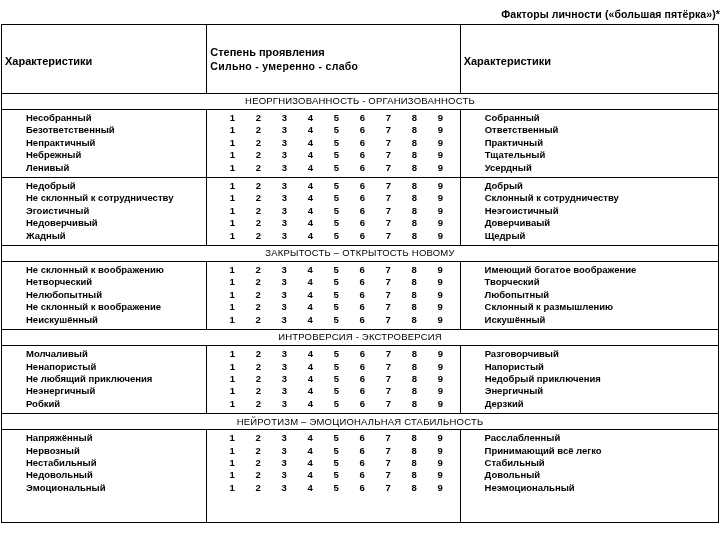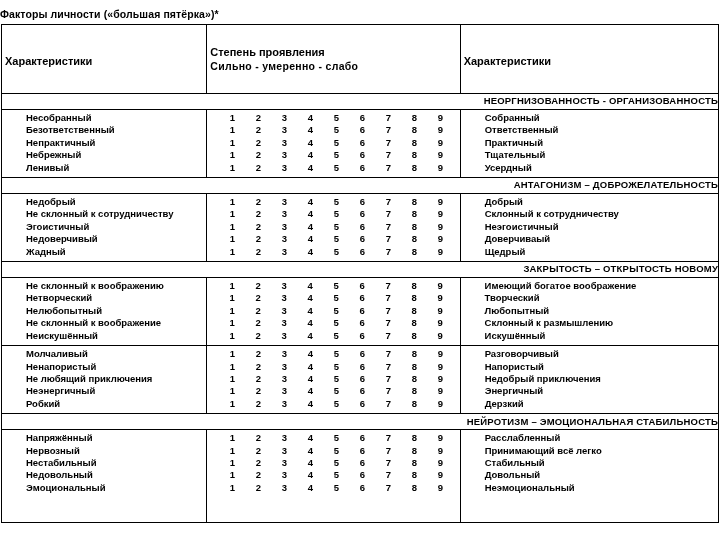--- a/index.html
+++ b/index.html
@@ -14,21 +14,21 @@
     color: #000000;
     overflow: hidden;
   }
   .page {
     width: 720px;
     height: 540px;
     position: relative;
     box-sizing: border-box;
   }
   .doc-title {
-    text-align: left;
+    text-align: right;
     font-size: 10.5px;
     font-weight: bold;
     line-height: 12px;
     padding: 8px 0 4px 0;
     letter-spacing: 0.1px;
   }
   table.big5 {
     border-collapse: collapse;
     width: 718px;
     margin: 0 1px;
@@ -70,22 +70,22 @@
   .hdr-char {
     display: block;
     font-weight: bold;
     font-size: 11px;
     line-height: 14px;
     margin-top: 4px;
   }
 
   
   .section-banner {
-    text-align: right;
-    font-weight: bold;
+    text-align: center;
+    font-weight: normal;
     font-size: 9.8px;
     letter-spacing: 0.2px;
     height: 15px;
     line-height: 15px;
     padding: 0 !important;
     vertical-align: middle !important;
   }
 
   
   .traits {
@@ -232,23 +232,20 @@
         </tbody>
       </table>
       <table class="big5" style="margin-top: -1px;">
         <colgroup>
           <col class="col-left">
           <col class="col-scale">
           <col class="col-right">
         </colgroup>
         <tbody>
           <tr>
-            <td class="section-banner" colspan="3">АНТАГОНИЗМ – ДОБРОЖЕЛАТЕЛЬНОСТЬ</td>
-          </tr>
-          <tr>
             <td class="traits">
               <div class="trait">Недобрый</div>
               <div class="trait">Не склонный к сотрудничеству</div>
               <div class="trait">Эгоистичный</div>
               <div class="trait">Недоверчивый</div>
               <div class="trait">Жадный</div>
             </td>
             <td class="scalecell">
               <div class="scale-row">
                 <span class="num">1</span>
@@ -402,20 +399,23 @@
         </tbody>
       </table>
       <table class="big5" style="margin-top: -1px;">
         <colgroup>
           <col class="col-left">
           <col class="col-scale">
           <col class="col-right">
         </colgroup>
         <tbody>
           <tr>
+            <td class="section-banner" colspan="3">ИНТРОВЕРСИЯ - ЭКСТРОВЕРСИЯ</td>
+          </tr>
+          <tr>
             <td class="traits">
               <div class="trait">Молчаливый</div>
               <div class="trait">Ненапористый</div>
               <div class="trait">Не любящий приключения</div>
               <div class="trait">Неэнергичный</div>
               <div class="trait">Робкий</div>
             </td>
             <td class="scalecell">
               <div class="scale-row">
                 <span class="num">1</span>

